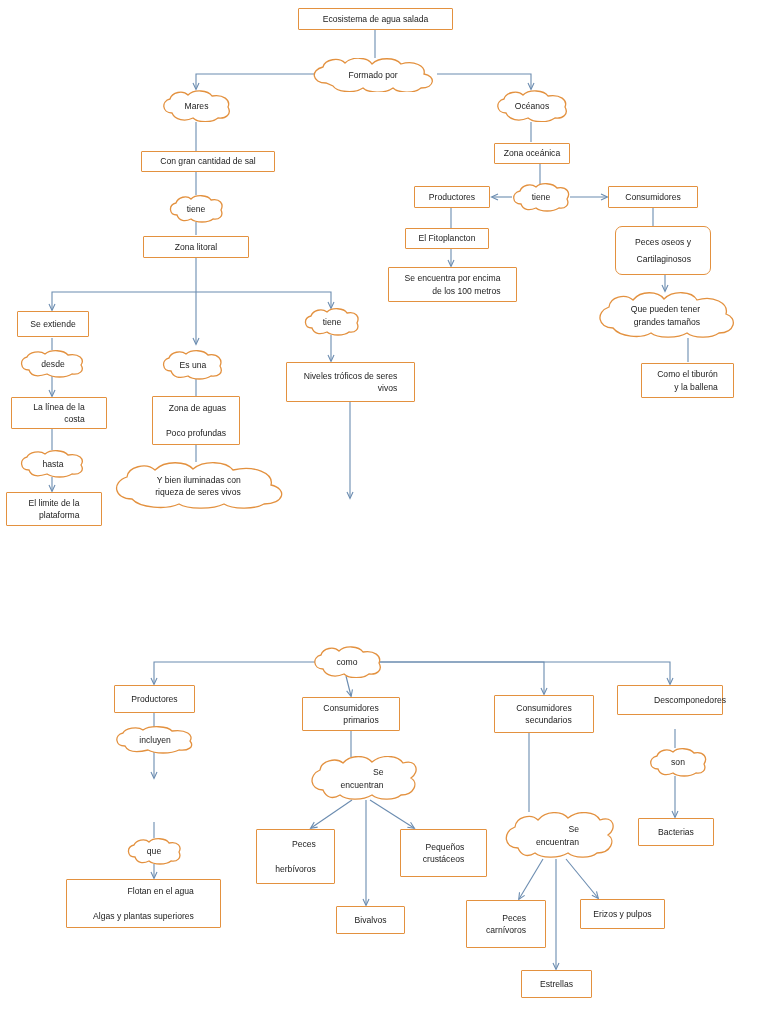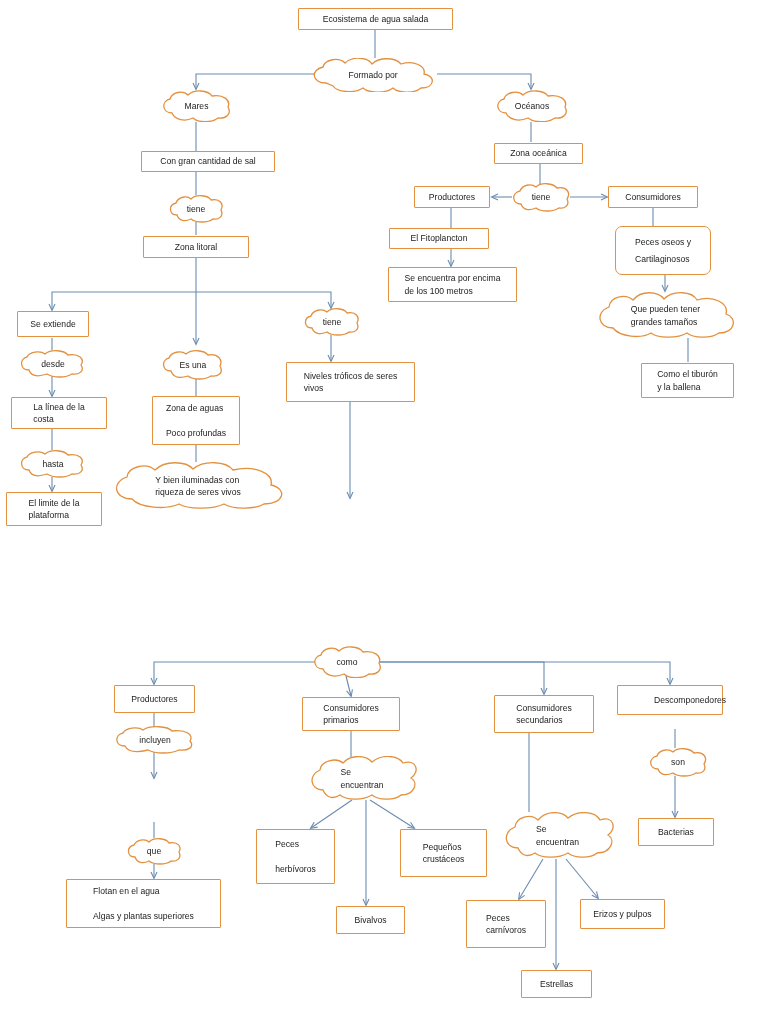--- a/index.html
+++ b/index.html
@@ -27,21 +27,21 @@
     height: 1024px;
     pointer-events: none;
   }
   .node {
     position: absolute;
     box-sizing: border-box;
     display: flex;
     flex-direction: column;
     align-items: center;
     justify-content: center;
-    text-align: left;
+    text-align: right;
     line-height: 1.45;
     color: #1b1b1b;
     z-index: 3;
   }
   .node.box {
     border: 1.4px solid #e3913f;
     background: #ffffff;
     border-radius: 1px;
   }
   .node.cloud {
@@ -189,21 +189,21 @@
     <svg class="cloud-shape" viewBox="0 0 76 32" preserveAspectRatio="none" aria-hidden="true">
       <path d="M12,23 C2,23 1,11 10,9 C12,2 24,0 29,5 C35,-1 50,0 54,6 C66,4 74,10 71,17 C75,24 69,29 61,28 C54,33 40,33 34,28 C25,32 15,30 12,23 Z" fill="#ffffff" stroke="#e3913f" stroke-width="1.3"></path>
     </svg>
     <span class="label">Océanos</span>
   </div>
 
   <div class="node box fs85" style="left:141px; top:151px; width:134px; height:21px;">
     <span class="label">Con gran cantidad de sal</span>
   </div>
 
-  <div class="node box fs85" style="left:494px; top:143px; width:89px; height:21px;">
+  <div class="node box fs85" style="left:494px; top:143px; width:76px; height:21px;">
     <span class="label">Zona oceánica</span>
   </div>
 
   <div class="node cloud fs85" style="left:168px; top:195px; width:56px; height:28px;">
     <svg class="cloud-shape" viewBox="0 0 56 28" preserveAspectRatio="none" aria-hidden="true">
       <path d="M9,20 C1,20 0,10 8,8 C10,2 19,0 23,4 C28,-1 40,0 43,5 C52,3 56,9 53,15 C56,21 51,25 45,24 C40,28 28,28 23,24 C17,27 11,26 9,20 Z" fill="#ffffff" stroke="#e3913f" stroke-width="1.3"></path>
     </svg>
     <span class="label">tiene</span>
   </div>
 
@@ -219,21 +219,21 @@
   </div>
 
   <div class="node box fs85" style="left:414px; top:186px; width:76px; height:22px;">
     <span class="label">Productores</span>
   </div>
 
   <div class="node box fs85" style="left:608px; top:186px; width:90px; height:22px;">
     <span class="label">Consumidores</span>
   </div>
 
-  <div class="node box fs85" style="left:389px; top:228px; width:100px; height:21px;">
+  <div class="node box fs85" style="left:405px; top:228px; width:84px; height:21px;">
     <span class="label">El Fitoplancton</span>
   </div>
 
   <div class="node box fs85 tight" style="left:615px; top:226px; width:96px; height:49px;border-radius:7px;">
     <span class="label">Peces oseos y
 Cartilaginosos</span>
   </div>
 
   <div class="node box fs85" style="left:388px; top:267px; width:129px; height:35px;">
     <span class="label">Se encuentra por encima

